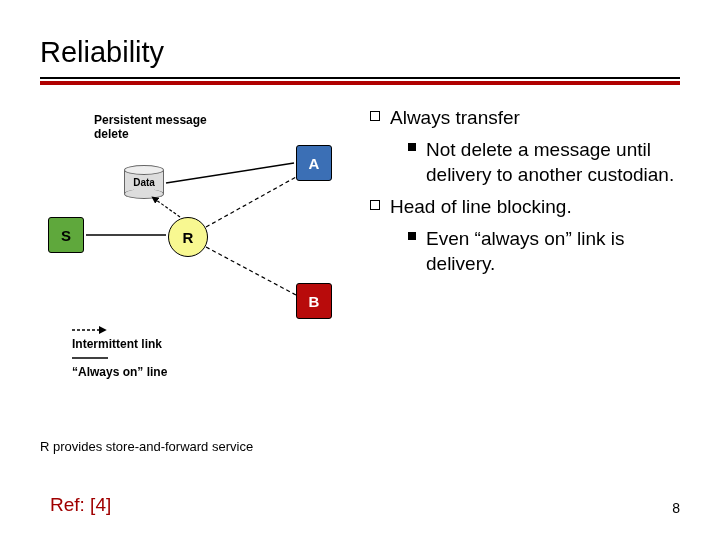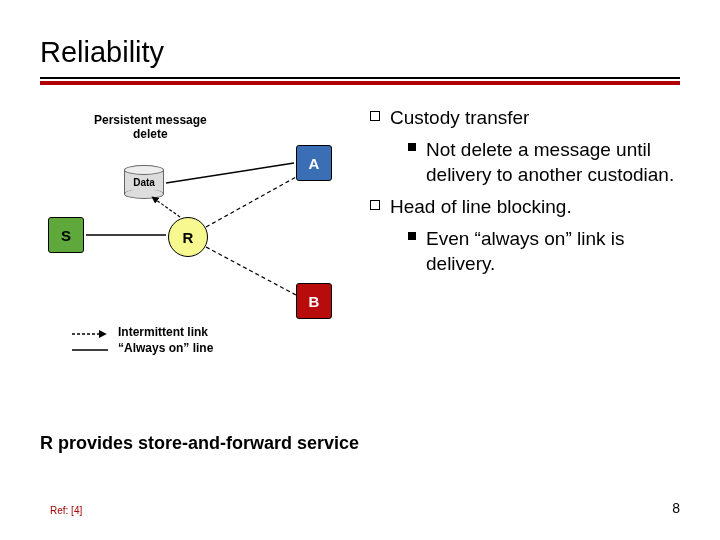--- a/index.html
+++ b/index.html
@@ -14,37 +14,37 @@
   .right { flex: 1; font-size: 17px; line-height: 1.35; }
   
   .b1 { display: flex; align-items: flex-start; margin: 6px 0 4px 6px; }
   .b1 .sq { width: 10px; height: 10px; border: 1.5px solid #000; margin-top: 6px; margin-right: 10px; flex-shrink: 0; }
   .b1 .txt { font-size: 19px; }
   .b2 { display: flex; align-items: flex-start; margin: 6px 0 4px 44px; }
   .b2 .sq { width: 8px; height: 8px; background: #000; margin-top: 6px; margin-right: 10px; flex-shrink: 0; }
   .b2 .txt { font-size: 19px; }
   
   .diagram { position: relative; width: 100%; height: 260px; }
-  .label-store { position: absolute; top: 14px; left: 54px; font-size: 12px; font-weight: bold; text-align: center; line-height: 1.2; }
+  .label-store { position: absolute; top: 14px; left: 54px; font-size: 12px; font-weight: bold; text-align: left; line-height: 1.2; }
   .node { position: absolute; width: 36px; height: 36px; border: 1.5px solid #000; display: flex; align-items: center; justify-content: center; font-size: 15px; font-weight: bold; }
   .node-s { left: 8px; top: 118px; background: #5fa83c; color: #000; border-radius: 3px; }
   .node-r { left: 128px; top: 118px; background: #f8f891; color: #000; border-radius: 50%; width: 40px; height: 40px; }
   .node-a { left: 256px; top: 46px; background: #3b6fb5; color: #fff; border-radius: 3px; }
   .node-b { left: 256px; top: 184px; background: #b80b0b; color: #fff; border-radius: 3px; }
   .cyl { position: absolute; left: 84px; top: 66px; width: 40px; height: 32px; }
   .cyl .body { position: absolute; left:0; top:5px; width:40px; height:24px; background:#ddd; border:1px solid #666; border-top:none; border-bottom:none;}
   .cyl .top { position:absolute; left:0; top:0; width:40px; height:10px; border:1px solid #666; border-radius:50%; background:#eee;}
   .cyl .bot { position:absolute; left:0; top:24px; width:40px; height:10px; border:1px solid #666; border-radius:50%; background:#ddd; border-top:none;}
   .cyl .dtxt { position:absolute; top:12px; left:0; right:0; text-align:center; font-size:10px; font-weight:bold;}
   svg.lines { position: absolute; left:0; top:0; width:310px; height:260px; pointer-events:none; }
   .legend { position: absolute; left: 32px; top: 226px; font-size: 12px; font-weight: bold; }
-  .legend-row { display:flex; align-items:flex-end; gap:8px; margin-bottom:2px;}
+  .legend-row { display:flex; align-items:flex-start; gap:2px; margin-bottom:2px;flex-direction:column;}
   .legend-row svg { flex-shrink:0; }
-  .footer-text { position: absolute; left: 40px; bottom: 86px; font-size: 18px; font-weight: bold; }
-  .ref { position: absolute; left: 50px; bottom: 24px; font-size: 10px; color: #A00000; }
+  .footer-text { position: absolute; left: 40px; bottom: 86px; font-size: 13px; font-weight: normal; }
+  .ref { position: absolute; left: 50px; bottom: 24px; font-size: 19px; color: #A00000; }
   .pagenum { position: absolute; right: 40px; bottom: 24px; font-size: 14px; color: #000; }
 </style>
 </head>
 <body>
 
 <div class="slide">
   <div class="title">Reliability</div>
   <div class="rule">
     <div class="thin"></div>
       <div class="thick"></div>
@@ -108,21 +108,21 @@
             <span>“Always on” line</span>
           </div>
         </div>
 
       </div>
     </div>
 
     <div class="right">
       <div class="b1">
         <span class="sq"></span>
-        <span class="txt">Custody transfer</span>
+        <span class="txt">Always transfer</span>
       </div>
       <div class="b2">
         <span class="sq"></span>
         <span class="txt">Not delete a message until delivery to another custodian.</span>
       </div>
       <div class="b1">
         <span class="sq"></span>
         <span class="txt">Head of line blocking.</span>
       </div>
       <div class="b2">

